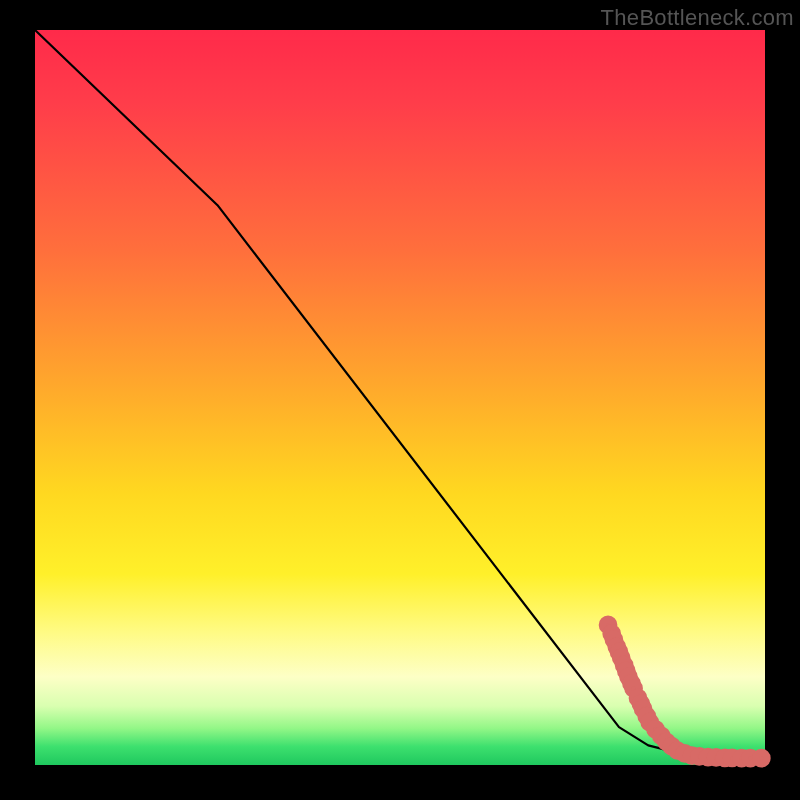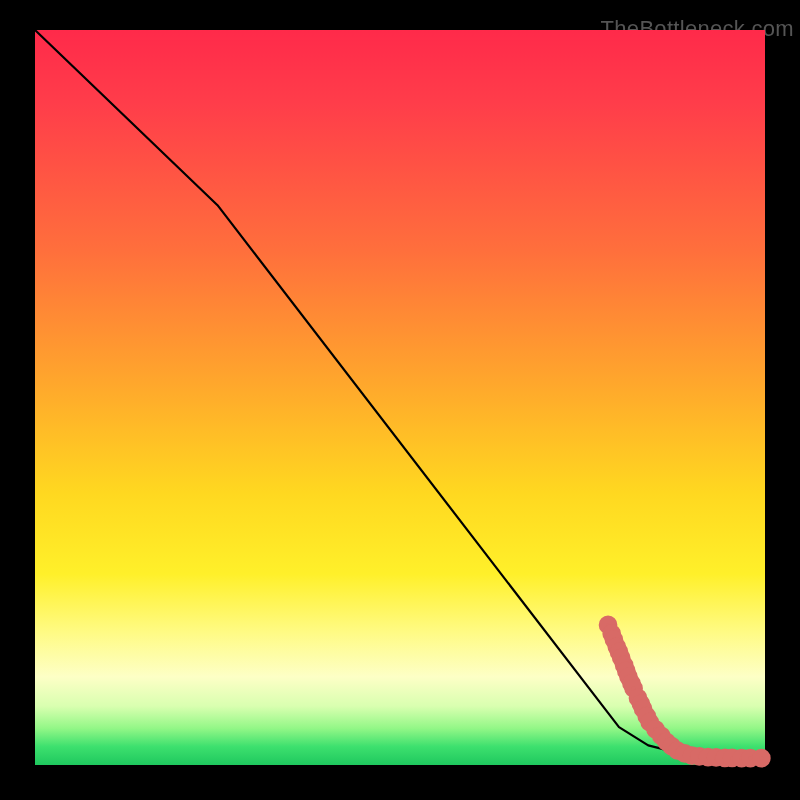--- a/index.html
+++ b/index.html
@@ -12,21 +12,21 @@
     font-family: Arial, Helvetica, sans-serif;
   }
   .frame {
     position: relative;
     width: 800px;
     height: 800px;
     background: #000;
   }
   .watermark {
     position: absolute;
-    top: 16px;
+    top: 5px;
     right: 6px;
     color: #555;
     font-size: 22px;
     font-weight: 500;
     letter-spacing: 0.3px;
     user-select: none;
   }
   .plot {
     position: absolute;
     left: 35px;

